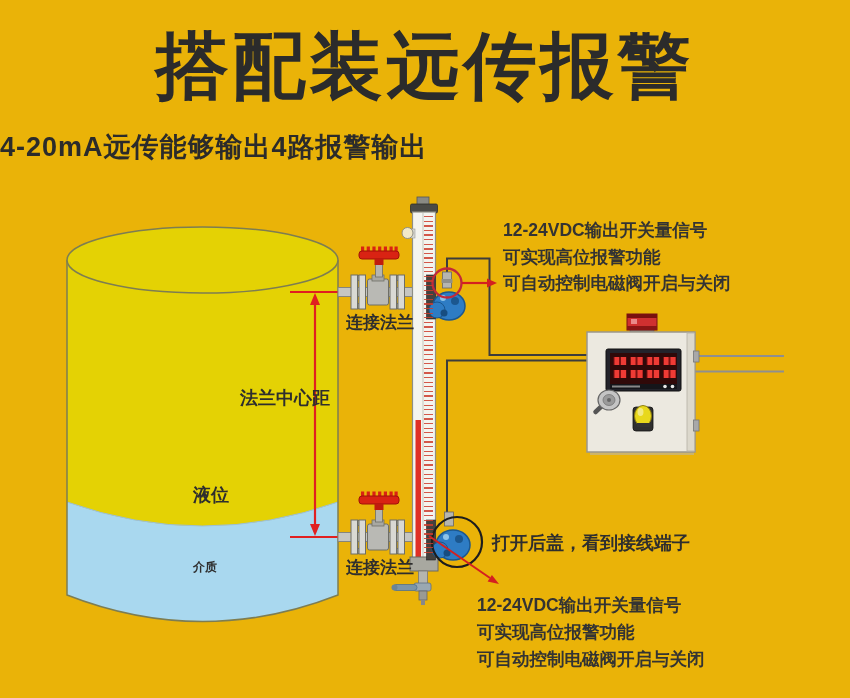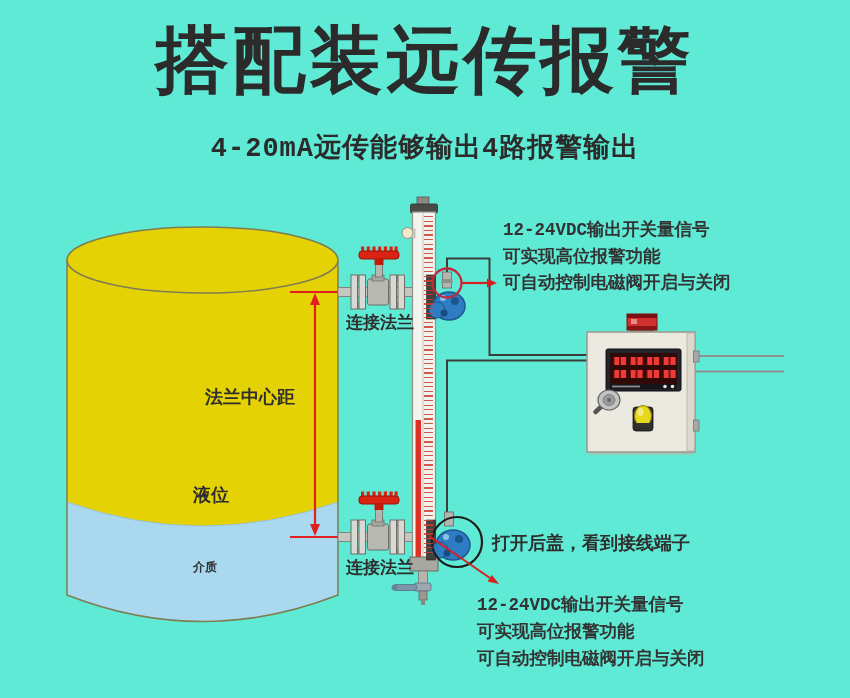--- a/index.html
+++ b/index.html
@@ -1,36 +1,36 @@
 <!DOCTYPE html>
 <html><head>
 <meta charset="utf-8">
 <style>
   html,body{margin:0;padding:0;}
   .canvas{
     position:relative;
     width:850px;height:698px;
-    background:#5eead4;
+    background:#eab308;
     overflow:hidden;
-    font-family:Liberation Mono, monospace;
+    font-family:Liberation Sans, sans-serif;
     color:#2b2b2b;
   }
   .abs{position:absolute;}
   .page-title{
     left:0;right:0;top:26px;text-align:center;
     font-size:73px;font-weight:900;letter-spacing:4px;color:#2b2b2b;
     line-height:1.1;white-space:nowrap;
   }
   .page-subtitle{
-    left:0;right:0;top:129px;text-align:center;
+    left:0;right:0;top:129px;text-align:left;
     font-size:27px;font-weight:bold;letter-spacing:1px;color:#2b2b2b;
     white-space:nowrap;
   }
   .lbl{font-weight:bold;color:#2e2e2e;white-space:nowrap;}
-  .range-label{left:170px;top:388px;width:160px;text-align:center;font-size:18px;line-height:21px;}
+  .range-label{left:170px;top:388px;width:160px;text-align:right;font-size:18px;line-height:21px;}
   .level-label{left:193px;top:483px;font-size:18px;}
   .medium-label{left:193px;top:559px;font-size:12px;}
   .flange-top-label{left:346px;top:311px;font-size:17px;}
   .flange-bottom-label{left:346px;top:556px;font-size:17px;}
   .anno{font-size:17.5px;font-weight:bold;color:#333;line-height:26.5px;white-space:nowrap;}
   .anno-top{left:503px;top:217px;}
   .anno-bottom{left:477px;top:592px;line-height:27px;}
   .open-cover{left:492px;top:531px;font-size:18px;}
   .power-label{left:702px;top:328px;font-size:18.5px;}
   .diagram-svg{left:0;top:0;}

